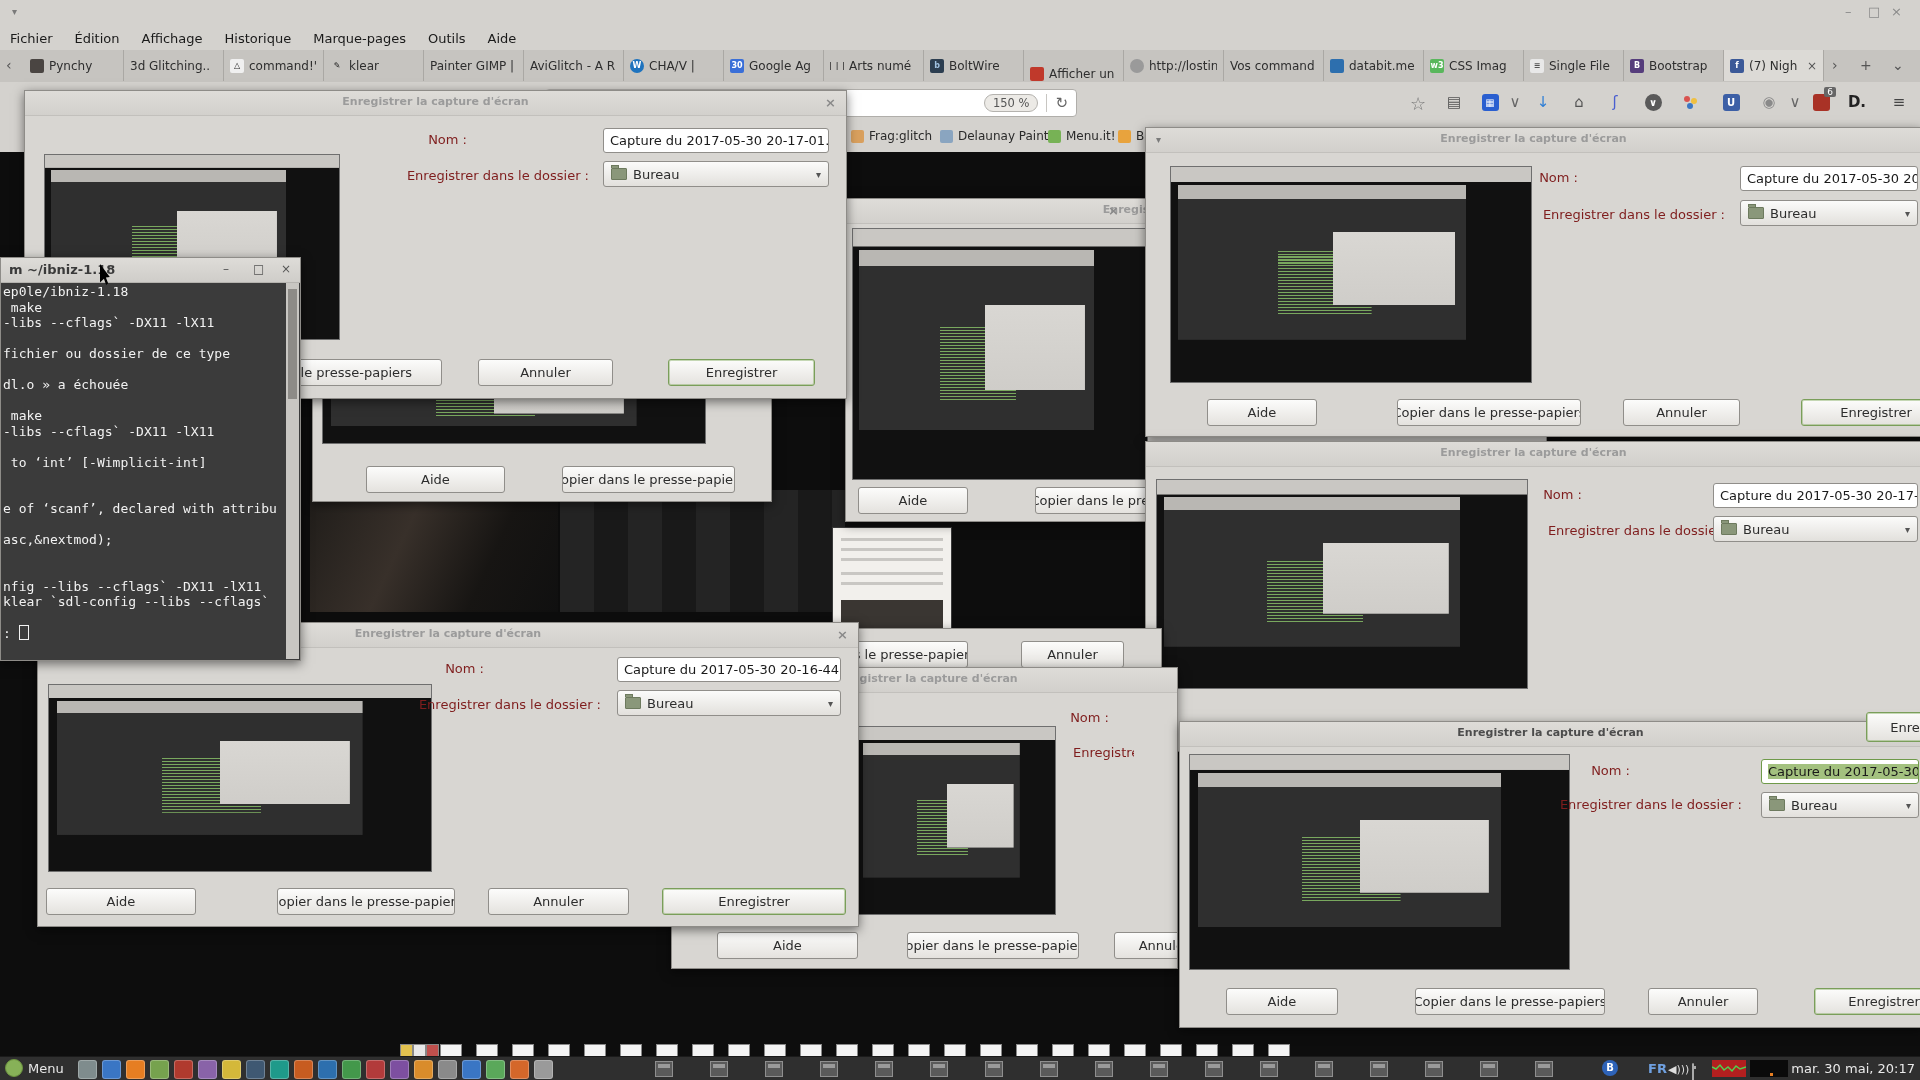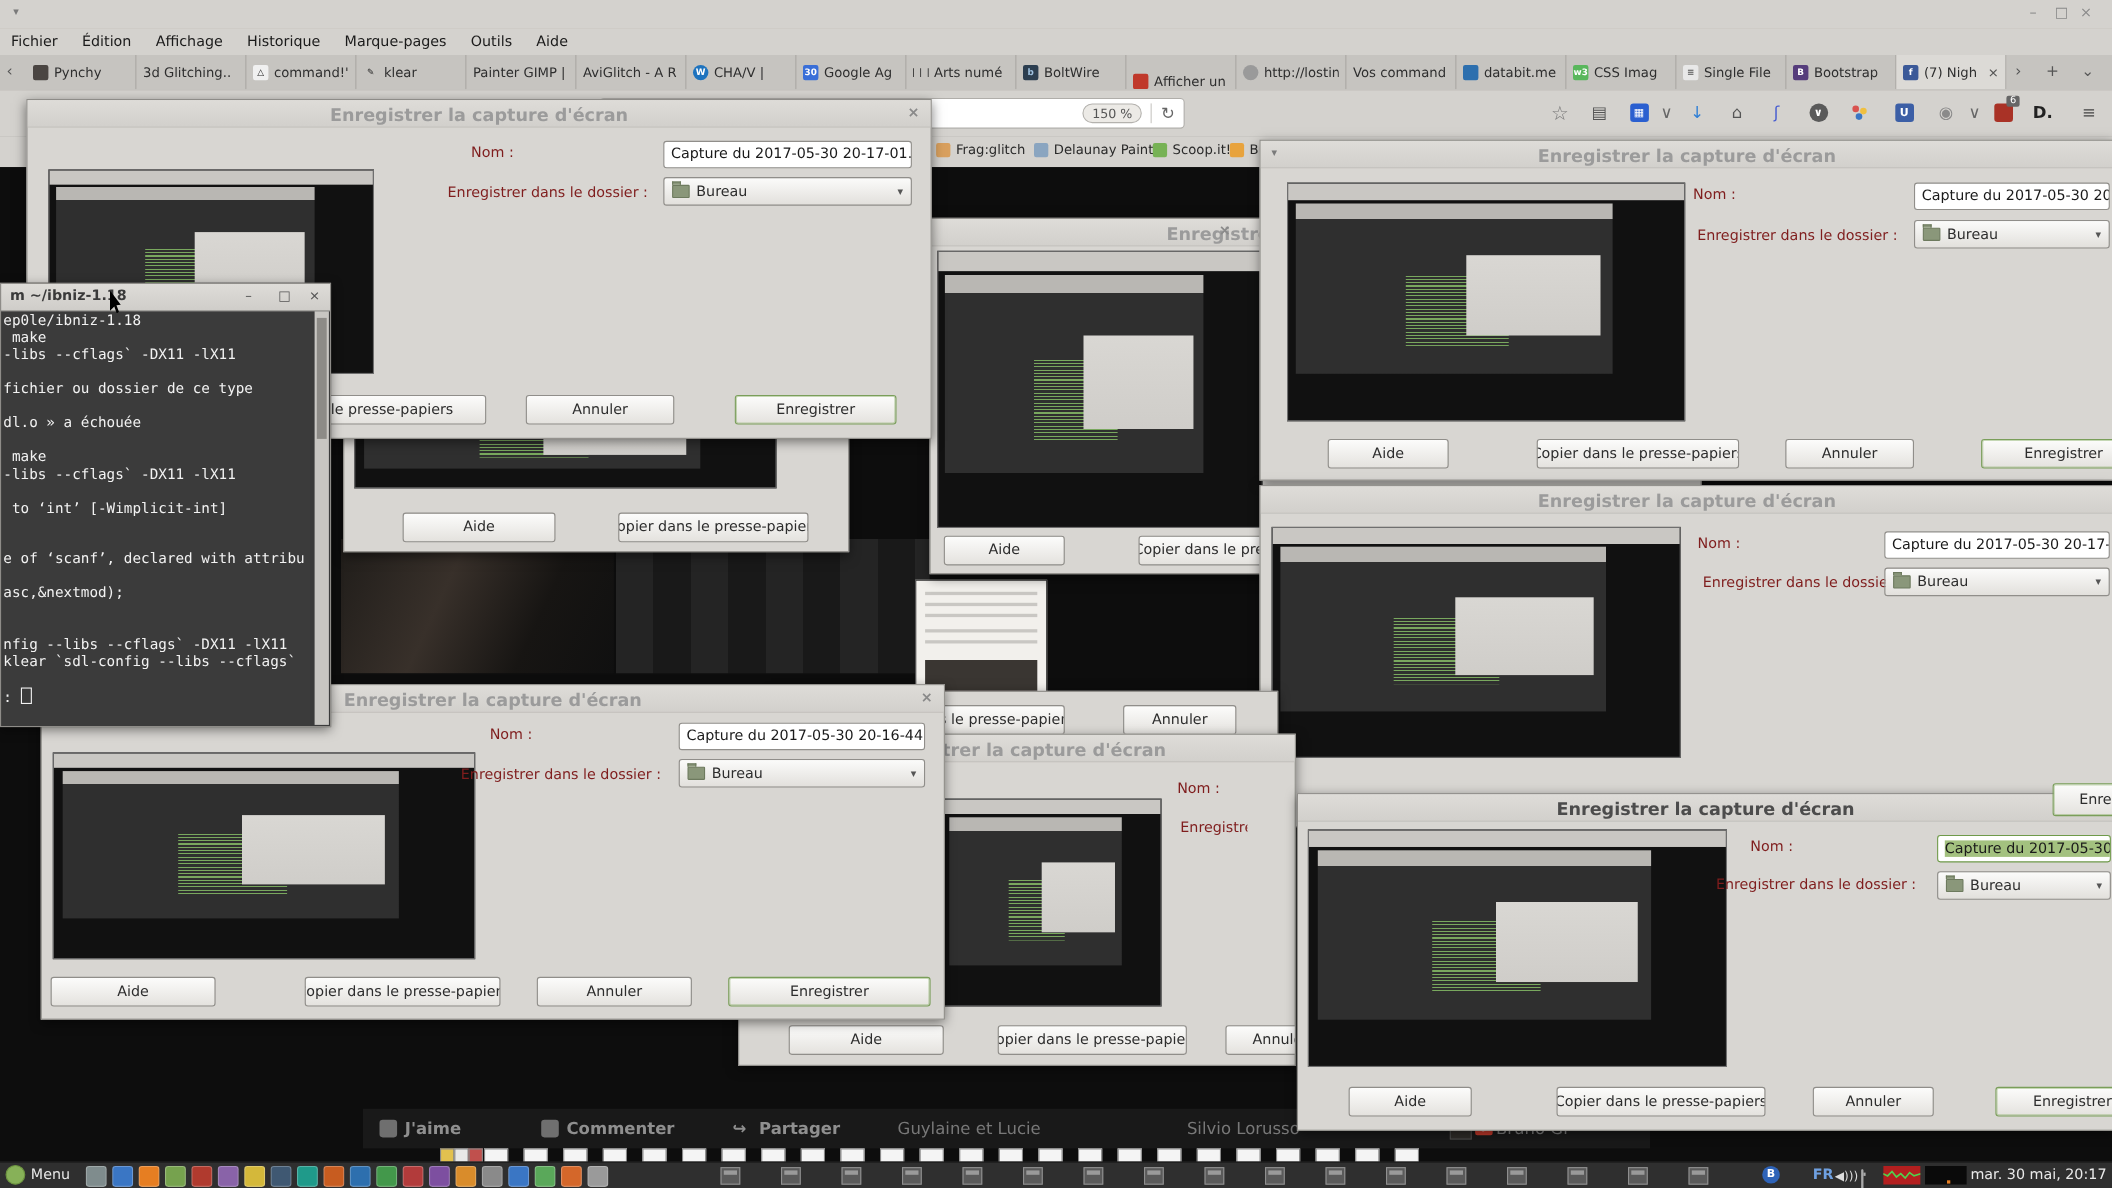--- a/index.html
+++ b/index.html
@@ -50,21 +50,21 @@
   #fb-bar{background:#191919;}
   .fb-ic{position:absolute;top:10px;width:16px;height:16px;background:#6f6f6f;border-radius:3px;}
   .fb-lb{position:absolute;top:9px;font-size:15px;font-weight:bold;color:#8f8f8f;white-space:nowrap;}
   .fb-nm{position:absolute;top:9px;font-size:15px;color:#787878;white-space:nowrap;}
   #chat-avatar{background:#2e2b28;border:1px solid #4a4a4a;}
   #chat-badge{background:#c0392b;color:#fff;font-size:11px;font-weight:bold;border-radius:2px;padding:0 4px;line-height:15px;}
   .tile{position:absolute;top:0;height:11px;background:#f4f4f4;border:1px solid #888;}
   
   .dlg{position:absolute;background:#d8d6d2;border:1px solid #8e8c88;box-shadow:0 3px 10px rgba(0,0,0,.5);overflow:hidden;}
   .dlg-tb{position:absolute;left:0;top:0;right:0;height:24px;background:linear-gradient(#dedcd8,#d2d0cc);border-bottom:1px solid #c2c0bc;}
-  .dlg-title{position:absolute;left:0;top:4px;width:100%;text-align:center;font-size:16px;font-weight:bold;color:#9b9b9b;}
+  .dlg-title{position:absolute;left:0;top:4px;width:100%;text-align:center;font-size:11px;font-weight:bold;color:#9b9b9b;}
   .focused .dlg-title{color:#4c4c4c;}
   .dlg-x{position:absolute;right:10px;top:4px;font-size:13px;font-weight:bold;color:#8a8a8a;}
   .thumb{position:absolute;border:1px solid #6f6f6f;background:
     linear-gradient(#d9d7d3,#cfcdc9) no-repeat 68% 46% / 34% 34%,
     repeating-linear-gradient(0deg,#79a85e 0 1px,rgba(0,0,0,0) 1px 3px) no-repeat 40% 55% / 26% 30%,
     linear-gradient(#b9b7b3 0 9%,#2f2f2f 9%) no-repeat 10% 30% / 80% 72%,
     linear-gradient(#c9c7c3,#c9c7c3) no-repeat 0 0 / 100% 7%,
     #111;}
   .lbl{position:absolute;font-size:13px;color:#7f1d1d;white-space:nowrap;overflow:hidden;}
   .field{position:absolute;height:25px;background:#fff;border:1px solid #908e8a;border-radius:3px;font-size:13px;color:#1a1a1a;display:flex;align-items:center;padding:0 6px;box-sizing:border-box;white-space:nowrap;overflow:hidden;}
@@ -228,54 +228,41 @@
       <div class="bm" style="left: 851px;">
         <span class="ic" style="background: rgb(217, 160, 94);"></span>
         <span class="bl">Frag:glitch</span>
       </div>
       <div class="bm" style="left: 940px;">
         <span class="ic" style="background: rgb(138, 165, 192);"></span>
         <span class="bl">Delaunay Painter</span>
       </div>
       <div class="bm" style="left: 1048px;">
         <span class="ic" style="background: rgb(119, 178, 85);"></span>
-        <span class="bl">Scoop.it!</span>
+        <span class="bl">Menu.it!</span>
       </div>
       <div class="bm" style="left: 1118px;">
         <span class="ic" style="background: rgb(232, 163, 61);"></span>
         <span class="bl">Bug</span>
       </div>
     </div>
 
   <div class="abs" id="page"></div>
   <div class="abs photo" id="photo-speaker" style="left:310px;top:490px;width:248px;height:122px"></div>
   <div class="abs photo" id="photo-mixer" style="left:560px;top:490px;width:285px;height:122px"></div>
   <div class="abs photo" id="fb-card" style="left:832px;top:527px;width:118px;height:178px">
     <i class="ln" style="top:10px"></i>
       <i class="ln" style="top:20px"></i>
       <i class="ln" style="top:30px"></i>
     <i class="ln" style="top:44px"></i>
       <i class="ln" style="top:54px"></i>
       <span class="im"></span>
     <i class="ln" style="top:140px"></i>
       <i class="ln" style="top:152px"></i>
       <i class="ln" style="top:164px"></i>
-  </div>
-  <div class="abs" id="fb-bar" style="left:330px;top:1008px;width:1170px;height:36px">
-    <span class="fb-ic" style="left:15px"></span>
-    <span class="fb-lb" style="left:38px">J'aime</span>
-    <span class="fb-ic" style="left:162px"></span>
-    <span class="fb-lb" style="left:185px">Commenter</span>
-    <span class="fb-lb" style="left:336px;background:none">↪</span>
-    <span class="fb-lb" style="left:360px">Partager</span>
-    <span class="fb-nm" style="left:486px">Guylaine et Lucie</span>
-    <span class="fb-nm" style="left:749px">Silvio Lorusso</span>
-    <span class="abs" id="chat-avatar" style="left:988px;top:8px;width:18px;height:18px"></span>
-    <span class="abs" id="chat-badge" style="left:1011px;top:9px">3</span>
-    <span class="fb-nm" style="left:1030px">Bruno Gl</span>
   </div>
   <div class="abs" id="tile-row" style="left:0;top:1044px;width:1920px;height:12px">
       <div class="tile" style="left: 400px; width: 11px; background: rgb(226, 193, 79);"></div>
       <div class="tile" style="left: 413px; width: 11px; background: rgb(232, 232, 232);"></div>
       <div class="tile" style="left: 426px; width: 11px; background: rgb(192, 80, 77);"></div>
       <div class="tile" style="left: 440px; width: 20px;"></div>
       <div class="tile" style="left: 476px; width: 20px;"></div>
       <div class="tile" style="left: 512px; width: 20px;"></div>
       <div class="tile" style="left: 548px; width: 20px;"></div>
       <div class="tile" style="left: 584px; width: 20px;"></div>

